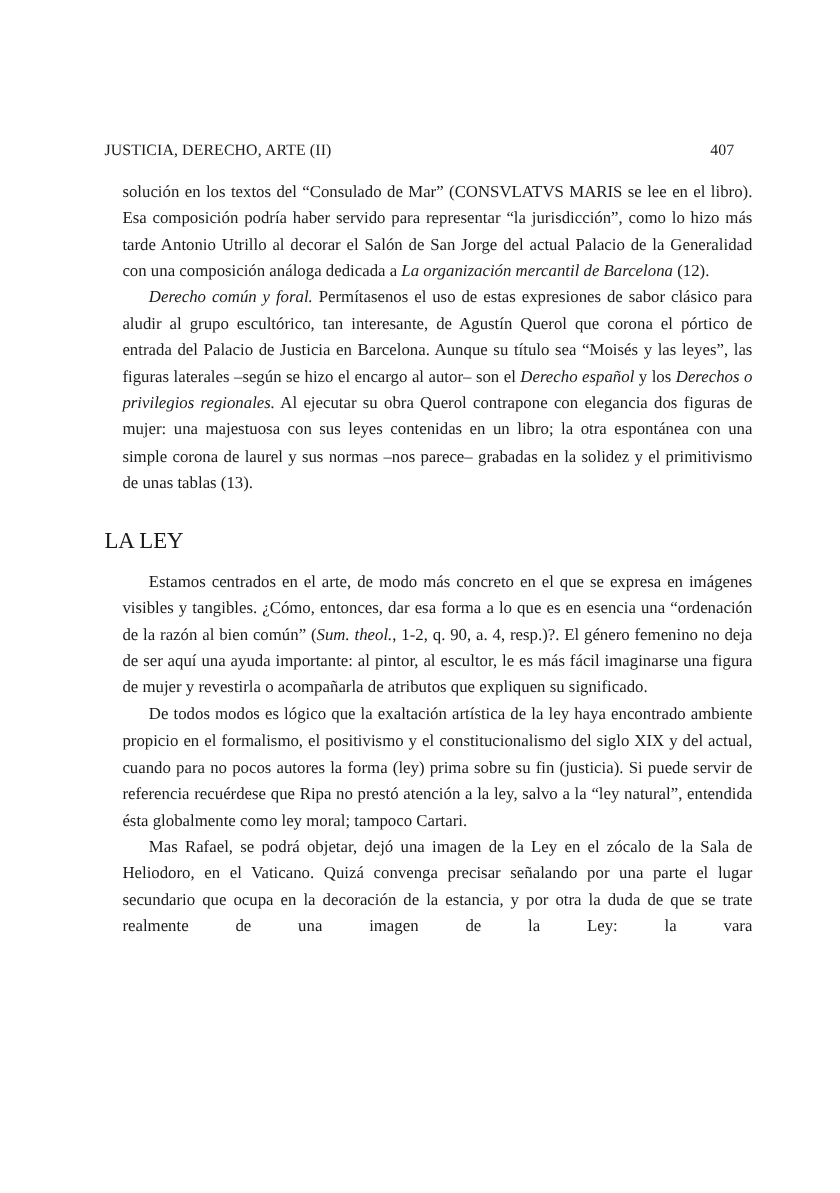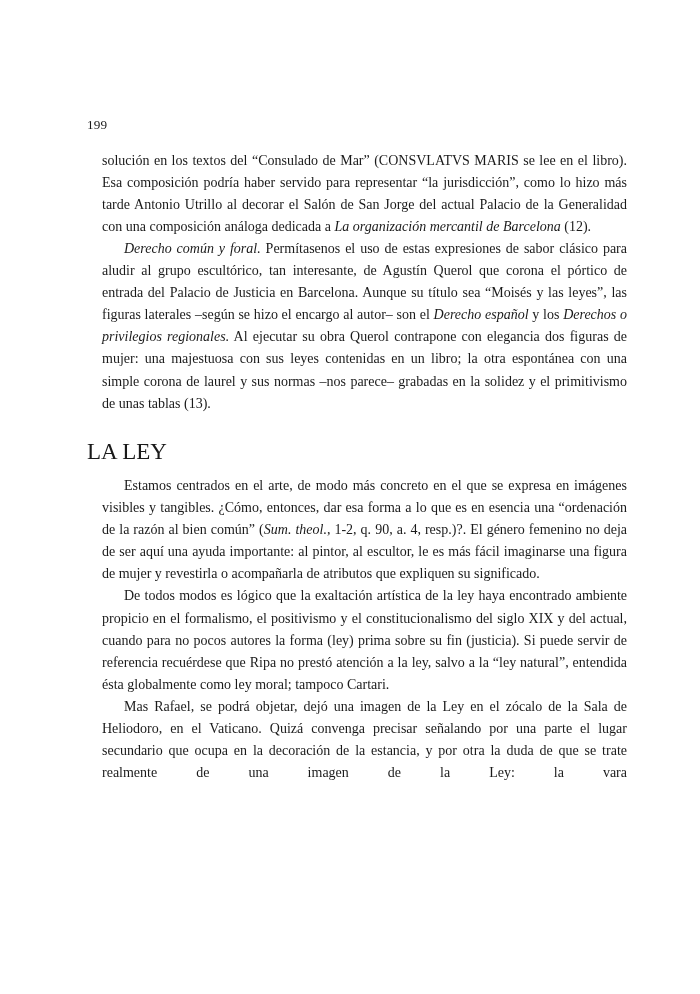--- a/index.html
+++ b/index.html
@@ -40,21 +40,21 @@
     line-height: 22.1px;
     text-align: justify;
     hyphens: manual;
   }
   .block-1 { top: 150px; }
   .block-2 { top: 238px; }
   .section-heading {
     position: absolute;
     top: 441px;
     left: 0;
-    font-size: 23px;
+    font-size: 19px;
     line-height: 22px;
     font-weight: normal;
     margin: 0;
   }
   .block-3 { top: 475px; }
   p {
     margin: 0;
   }
   p.indent {
     text-indent: 22px;
@@ -63,21 +63,22 @@
     text-align-last: left;
   }
   em { font-style: italic; }
 </style>
 </head>
 <body>
 
 <div class="page">
 
   <div class="running-header">
-    <span>199</span>
+    <span>JUSTICIA, DERECHO, ARTE (II)</span>
+    <span>407</span>
   </div>
 
   <div class="body-block block-1">
     <p class="last-line-left"><span>solución en los textos del “Consulado de Mar” (CONSVLATVS MARIS se lee en el libro). Esa composición podría haber servido para representar “la jurisdicción”, como lo hizo más tarde Antonio Utrillo al decorar el Salón de San Jorge del actual Palacio de la Generalidad con una composición análoga dedicada a </span><em>La organización mercantil de Barcelona</em><span> (12).</span></p>
   </div>
 
   <div class="body-block block-2">
     <p class="indent last-line-left"><em>Derecho común y foral.</em><span> Permítasenos el uso de estas expresiones de sabor clásico para aludir al grupo escultórico, tan interesante, de Agustín Querol que corona el pórtico de entrada del Palacio de Justicia en Barcelo­na. Aunque su título sea “Moisés y las leyes”, las figuras laterales –según se hizo el encargo al autor– son el </span><em>Derecho español</em><span> y los </span><em>Derechos o privilegios regionales.</em><span> Al ejecutar su obra Querol contrapone con elegancia dos figuras de mujer: una majestuosa con sus leyes contenidas en un libro; la otra espontánea con una simple corona de laurel y sus normas –nos parece– grabadas en la solidez y el primitivismo de unas tablas (13).</span></p>
   </div>
 

